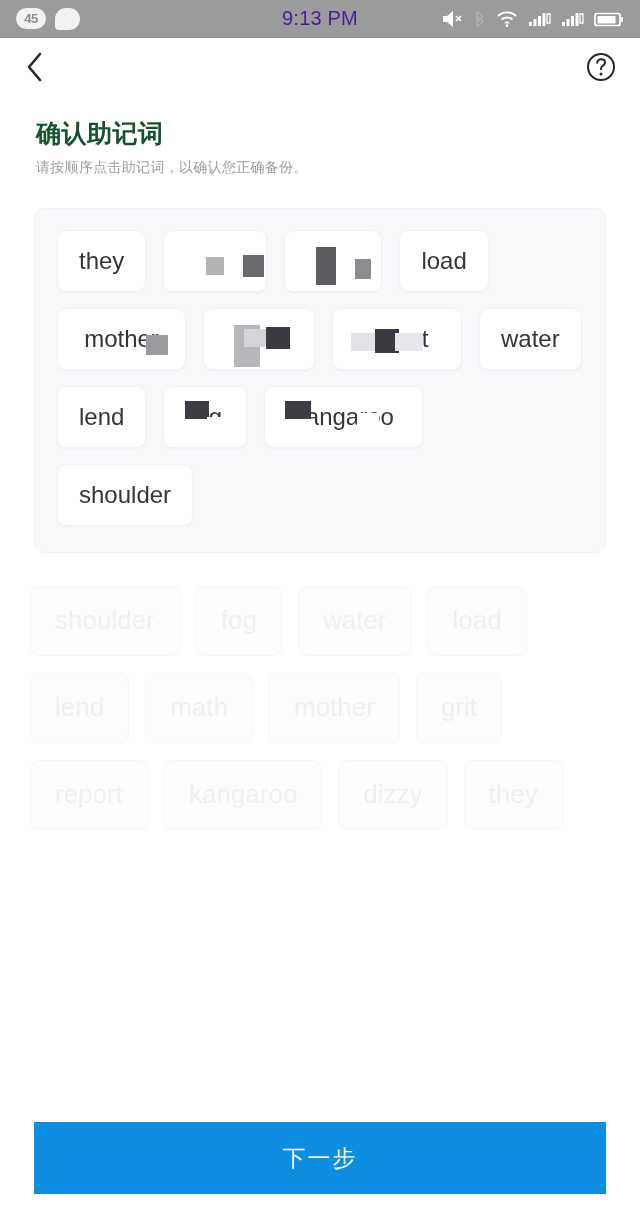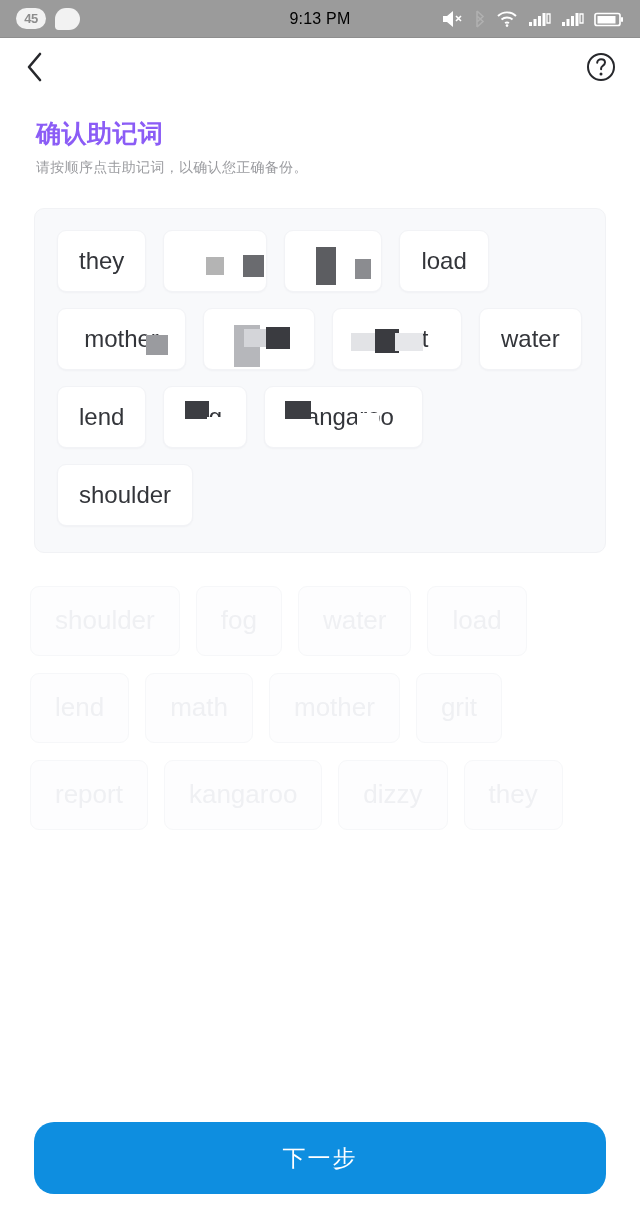--- a/index.html
+++ b/index.html
@@ -29,42 +29,42 @@
     letter-spacing: -0.5px;
   }
   .sb-bubble {
     width: 25px; height: 22px;
     background: #f2f2f2;
     border-radius: 12px 12px 12px 4px;
   }
   .sb-clock {
     position: absolute; left: 0; right: 0; top: 0; bottom: 0;
     display: flex; align-items: center; justify-content: center;
-    color: #000000; font-size: 16px; letter-spacing: 0.2px;
+    color: #4c1d95; font-size: 20px; letter-spacing: 0.2px;
   }
   .sb-right {
     margin-left: auto; display: flex; align-items: center; gap: 9px;
     position: relative; z-index: 2;
   }
   .sb-right svg { display: block; }
 
   
   .navbar {
     height: 62px; width: 100%;
     display: flex; align-items: center; justify-content: space-between;
     padding: 0 22px 0 18px;
     background: #ffffff;
   }
   .nav-back { width: 34px; height: 34px; display: flex; align-items: center; justify-content: center; }
   .nav-help { width: 34px; height: 34px; display: flex; align-items: center; justify-content: center; }
 
   
   .headings { padding: 18px 36px 0 36px; }
   .page-title {
-    font-size: 25px; font-weight: bold; color: #8b5cf6;
+    font-size: 25px; font-weight: bold; color: #14532d;
     letter-spacing: 0.5px; line-height: 1.25;
   }
   .page-sub {
     margin-top: 9px;
     font-size: 14px; color: #9b9ca0;
     letter-spacing: 0.3px; line-height: 1.4;
   }
 
   
   .sel-panel {
@@ -114,21 +114,21 @@
   }
 
   
   .cta-wrap {
     position: absolute; left: 0; right: 0; bottom: 26px;
     padding: 0 34px;
   }
   .cta {
     width: 100%; height: 72px;
     background: #0e8ee0;
-    border: none; border-radius: 20px;
+    border: none; border-radius: 0;
     color: #ffffff; font-size: 23px;
     letter-spacing: 2px;
     display: flex; align-items: center; justify-content: center;
     cursor: pointer;
     font-family: "Liberation Sans", "DejaVu Sans", sans-serif;
     margin-top: 20px;
   }
 </style>
 </head>
 <body>

